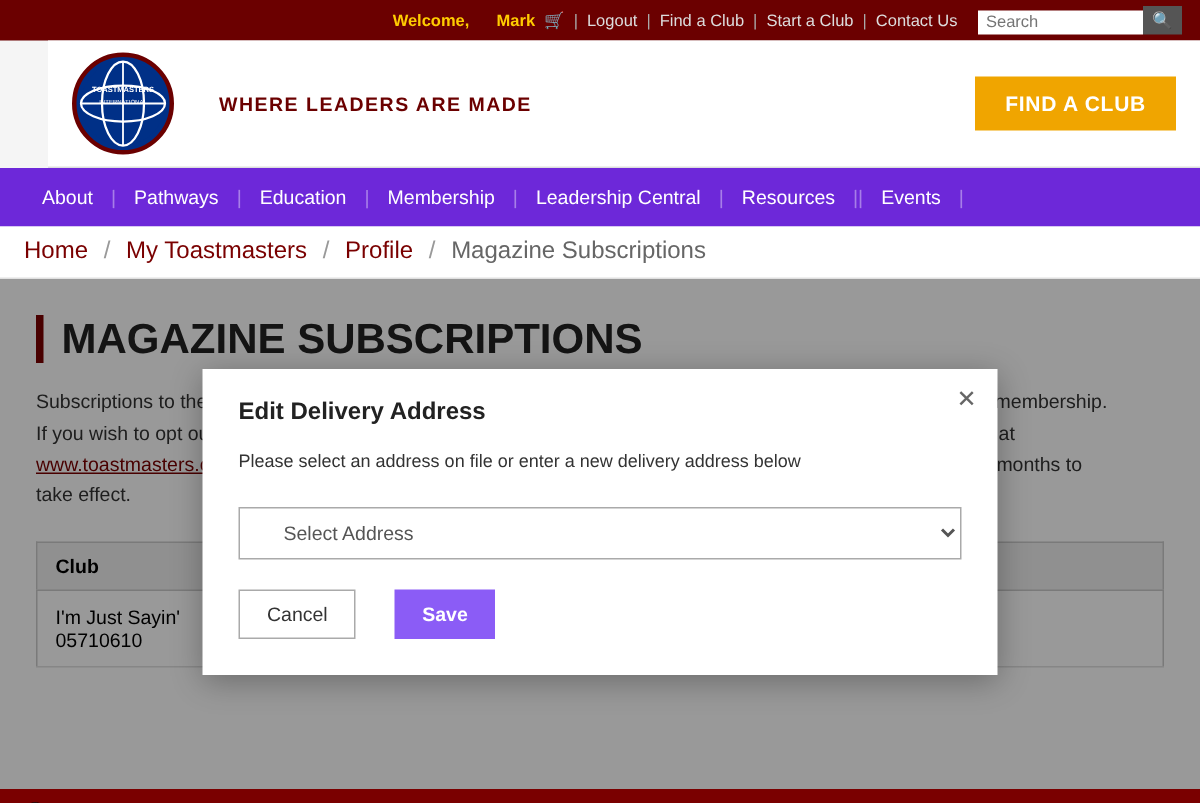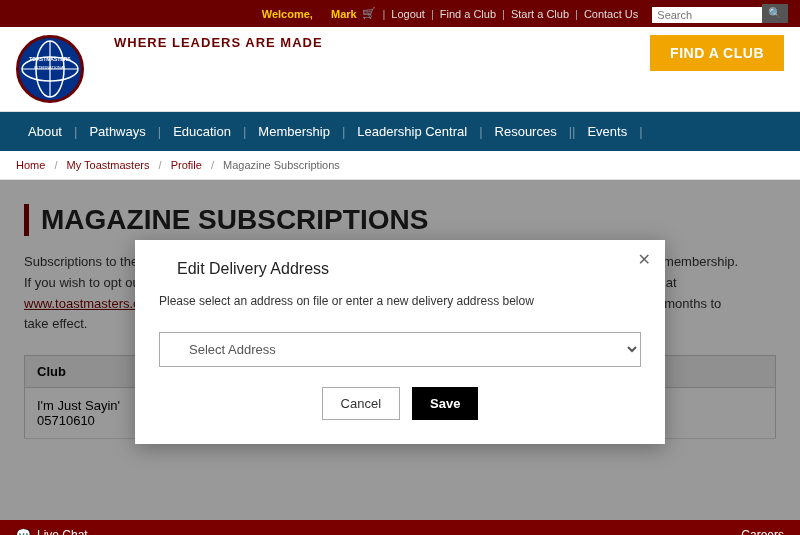--- a/index.html
+++ b/index.html
@@ -38,23 +38,24 @@
       color: #fff;
       padding: 3px 6px;
       cursor: pointer;
       font-size: 11px;
     }
 
     
     .header {
       background: #fff;
       display: flex;
-      align-items: flex-start;
+      align-items: center;
       padding: 8px 16px;
       border-bottom: 1px solid #ddd;
+      margin-left: 32px;
     }
     .logo-area {
       display: flex;
       align-items: center;
       margin-right: 20px;
     }
     .logo-circle {
       width: 68px;
       height: 68px;
       border-radius: 50%;
@@ -81,38 +82,38 @@
       border: none;
       padding: 10px 20px;
       font-size: 14px;
       font-weight: bold;
       cursor: pointer;
       letter-spacing: 0.5px;
     }
 
     
     .nav-bar {
-      background: #0c4a6e;
+      background: #6d28d9;
       display: flex;
       align-items: center;
       padding: 0 16px;
     }
     .nav-bar a {
       color: #fff;
       text-decoration: none;
       padding: 12px 12px;
       font-size: 13px;
       display: inline-block;
     }
 
     
     .breadcrumb {
       background: #fff;
       padding: 8px 16px;
-      font-size: 11px;
+      font-size: 16px;
       color: #666;
       border-bottom: 1px solid #e0e0e0;
     }
     .breadcrumb a { color: #7a0000; text-decoration: none; }
     .breadcrumb .sep { margin: 0 6px; color: #999; }
 
     
     .main-content {
       background: #fff;
       padding: 24px 24px;
@@ -180,24 +181,23 @@
     }
     .modal {
       background: #fff;
       width: 530px;
       padding: 20px 24px 24px;
       position: relative;
       box-shadow: 0 4px 20px rgba(0,0,0,0.3);
     }
     .modal-title {
       font-size: 16px;
-      font-weight: normal;
+      font-weight: bold;
       color: #222;
       margin-bottom: 16px;
-      margin-left: 18px;
     }
     .modal-close {
       position: absolute;
       top: 10px; right: 14px;
       background: none;
       border: none;
       font-size: 16px;
       cursor: pointer;
       color: #666;
     }
@@ -211,33 +211,33 @@
       padding: 8px 25px;
       border: 1px solid #aaa;
       font-size: 13px;
       color: #555;
       background: #fff;
       appearance: auto;
       margin-bottom: 20px;
     }
     .modal-actions {
       display: flex;
-      justify-content: center;
-      gap: 12px;
+      justify-content: flex-start;
+      gap: 26px;
     }
     .cancel-btn {
       background: #fff;
       border: 1px solid #aaa;
       color: #333;
       padding: 8px 18px;
       cursor: pointer;
       font-size: 13px;
     }
     .save-btn {
-      background: #000000;
+      background: #8b5cf6;
       border: none;
       color: #fff;
       padding: 8px 18px;
       cursor: pointer;
       font-size: 13px;
       font-weight: bold;
     }
 
     
     .footer-bar {

